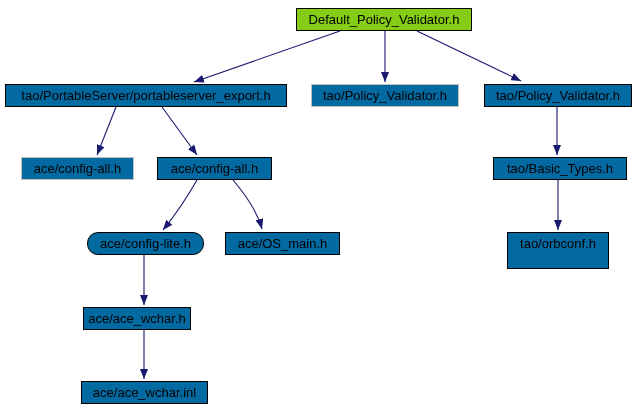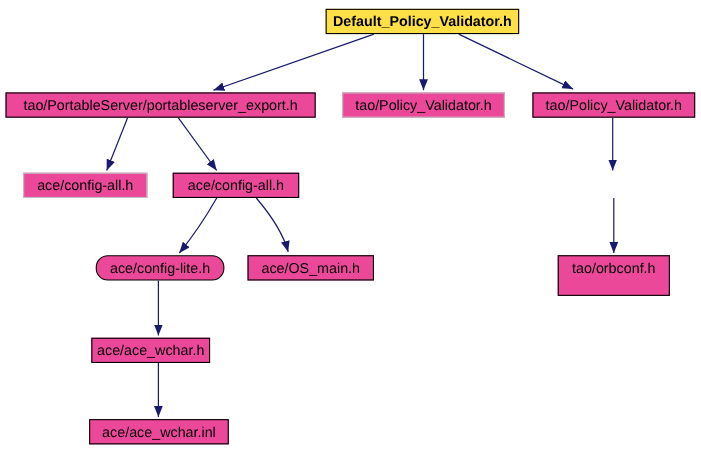--- a/index.html
+++ b/index.html
@@ -23,33 +23,32 @@
     height: 411px;
   }
   .edge {
     stroke: #191970;
     stroke-width: 1.1;
     fill: none;
   }
   .node {
     position: absolute;
     box-sizing: border-box;
-    background: #ec4899;
+    background: #0369a1;
     border: 1px solid #000000;
     color: #000000;
     font-size: 13px;
     line-height: 21px;
     text-align: center;
     white-space: nowrap;
     cursor: pointer;
   }
   .node.current {
-    background: #fde047;
+    background: #84cc16;
     cursor: default;
-    font-weight: bold;
   }
   .node.truncated {
     border-color: #c0c0c0;
   }
 </style>
 </head>
 <body>
 
 <div class="graph-canvas">
 
@@ -77,20 +76,21 @@
   <div class="node" style="left:5px; top:84px; width:282px; height:23px;">tao/PortableServer/portableserver_export.h</div>
 
   <div class="node truncated" style="left:311px; top:84px; width:148px; height:23px;">tao/Policy_Validator.h</div>
 
   <div class="node" style="left:484px; top:84px; width:148px; height:23px;">tao/Policy_Validator.h</div>
 
   <div class="node truncated" style="left:21px; top:157px; width:113px; height:23px;">ace/config-all.h</div>
 
   <div class="node" style="left:157px; top:157px; width:115px; height:23px;">ace/config-all.h</div>
 
+  <div class="node" style="left:493px; top:157px; width:134px; height:23px;">tao/Basic_Types.h</div>
 
   <div class="node" style="left:87px; top:232px; width:117px; height:23px;border-radius:11px;">ace/config-lite.h</div>
 
   <div class="node" style="left:225px; top:232px; width:115px; height:23px;">ace/OS_main.h</div>
 
   <div class="node" style="left:507px; top:232px; width:102px; height:37px;">tao/orbconf.h</div>
 
   <div class="node" style="left:83px; top:307px; width:108px; height:23px;">ace/ace_wchar.h</div>
 
   <div class="node" style="left:81px; top:381px; width:127px; height:23px;">ace/ace_wchar.inl</div>

